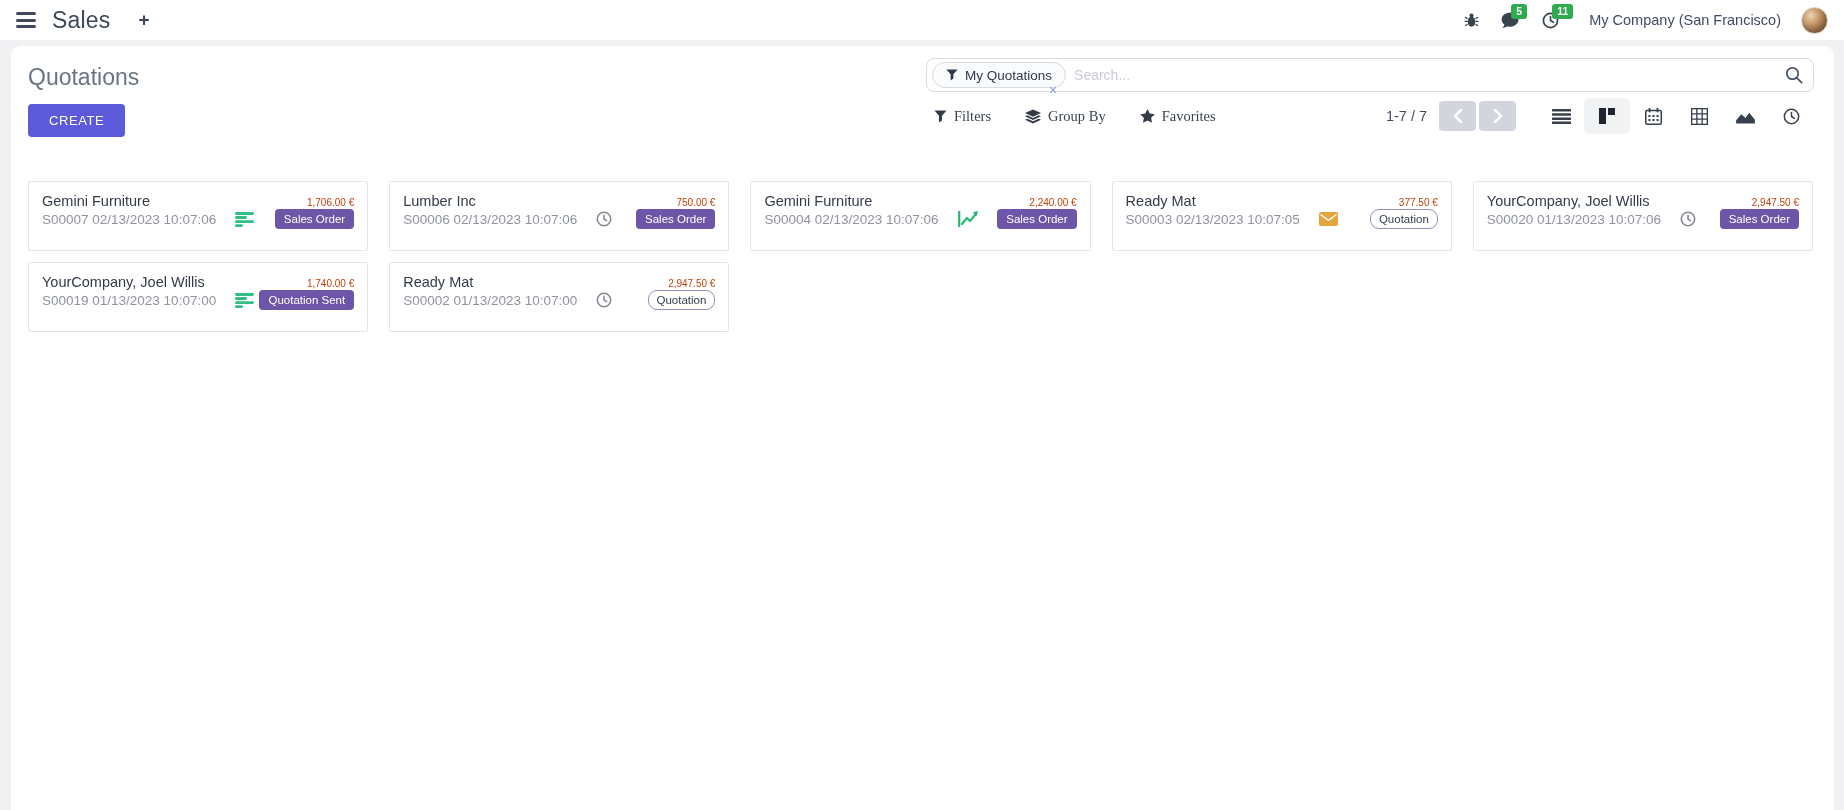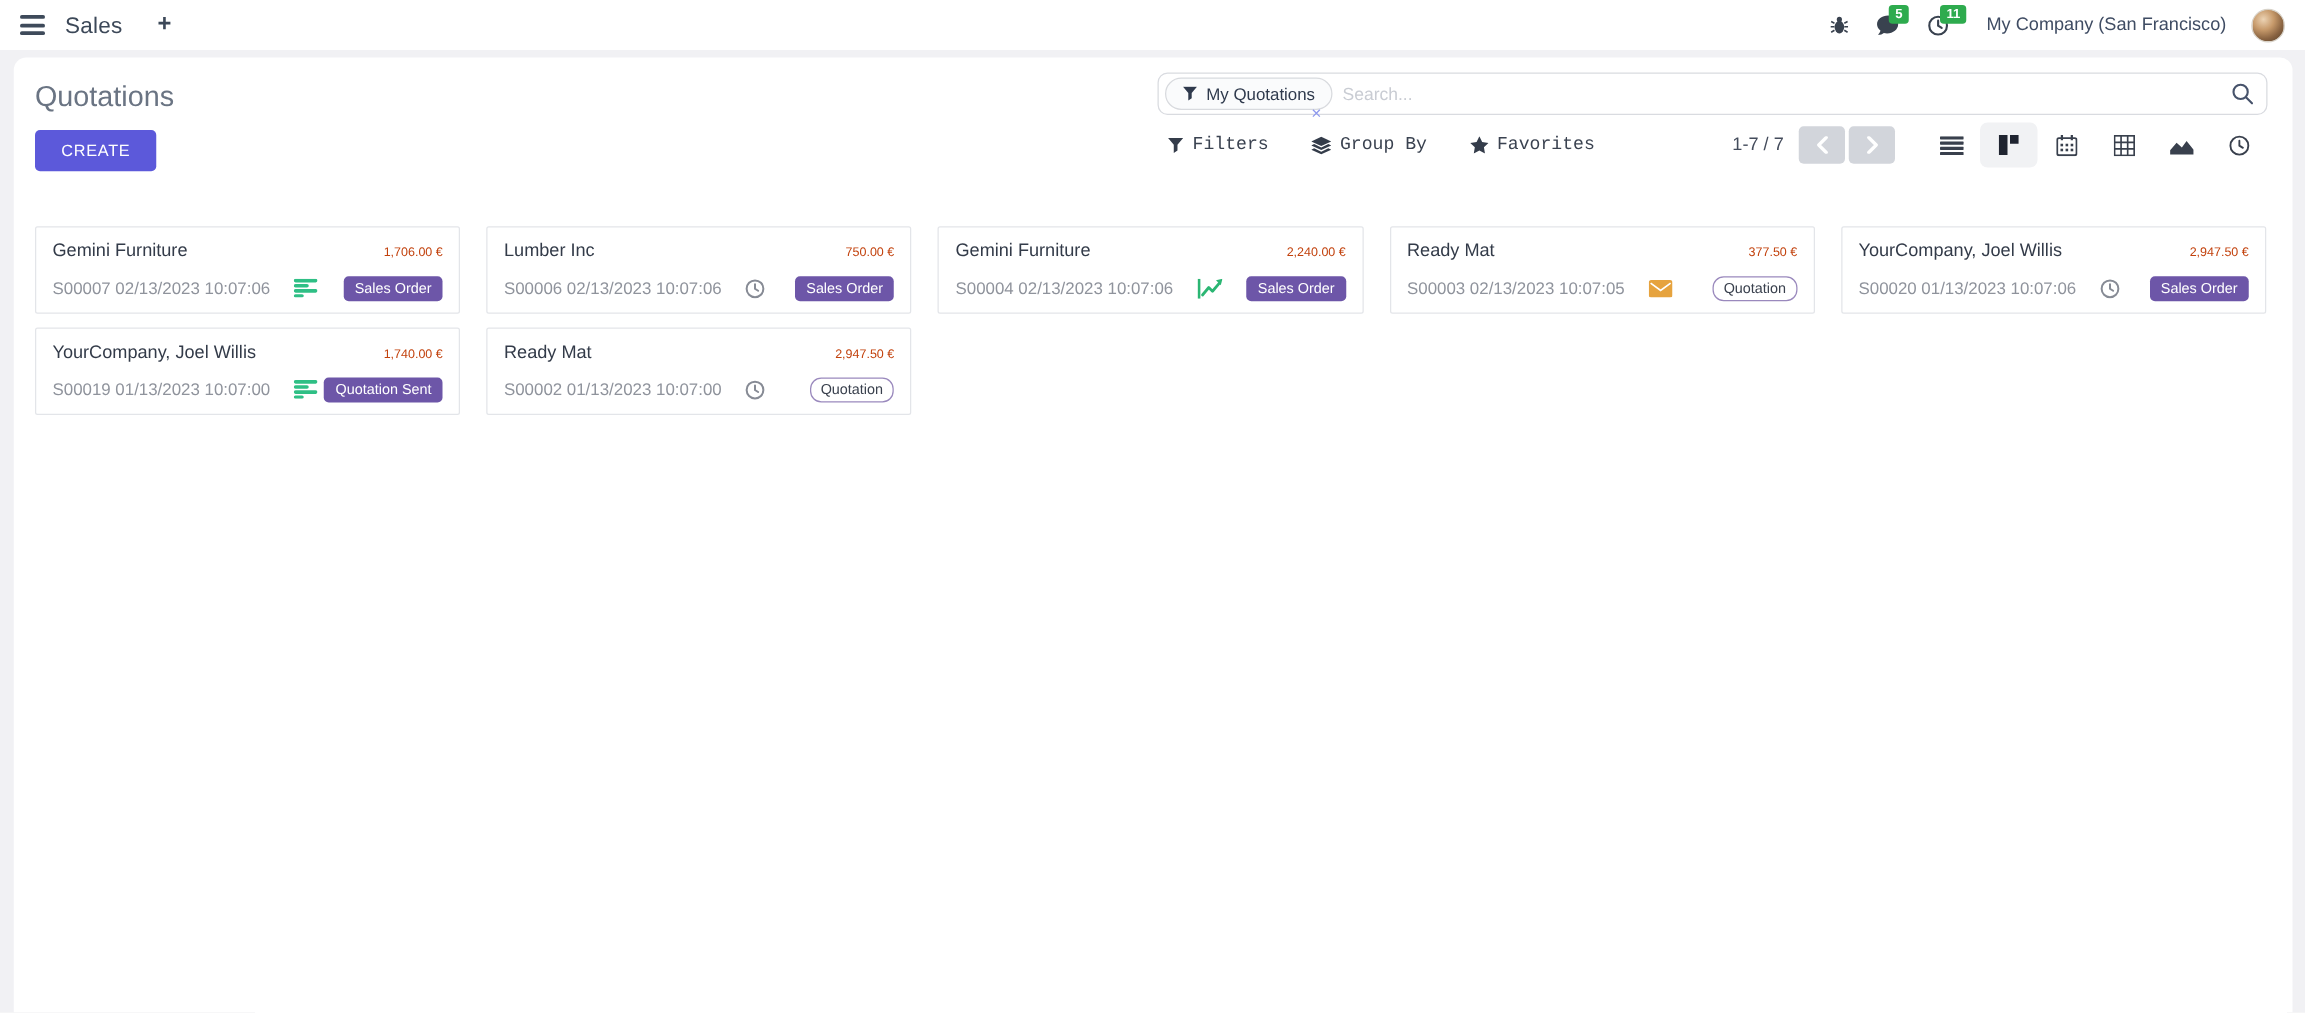--- a/index.html
+++ b/index.html
@@ -5,21 +5,21 @@
   * { margin:0; padding:0; box-sizing:border-box; }
   html,body { width:1844px; height:810px; overflow:hidden; background:#f1f1f4;
     font-family:"Liberation Sans", sans-serif; }
 
   
   .topbar { height:40px; background:#fff; display:flex; align-items:center;
     justify-content:space-between; padding:0 16px 0 14px; }
   .topbar-left { display:flex; align-items:center; gap:14px; }
   .burger { display:flex; flex-direction:column; gap:3.5px; cursor:pointer; padding:2px; }
   .burger span { width:20px; height:3px; background:#3e4a5a; border-radius:1.5px; }
-  .app-name { font-size:18px; color:#3c4858; letter-spacing:.2px; cursor:pointer; }
+  .app-name { font-size:23px; color:#3c4858; letter-spacing:.2px; cursor:pointer; }
   .add-tab { font-size:19px; font-weight:bold; color:#3c4858; margin-left:14px; cursor:pointer; }
   .topbar-right { display:flex; align-items:center; gap:10px; }
   .sys-icon { position:relative; padding:4px 6px; cursor:pointer; display:flex; align-items:center; }
   .count-badge { position:absolute; top:-4px; left:16px; background:#2eab4e; color:#fff;
     font-size:10.5px; font-weight:bold; padding:1.5px 5px; border-radius:3px; line-height:1.2; }
   .company-name { font-size:14.5px; color:#3f4c63; margin:0 10px 0 14px; cursor:pointer; }
   .avatar { width:27px; height:27px; border-radius:50%; cursor:pointer;
     background:radial-gradient(circle at 35% 30%, #ecd3b4 0%, #c79a6b 35%, #8a6442 65%, #503a26 100%);
     border:1px solid #d8d2c8; }
 
@@ -44,36 +44,36 @@
     line-height:1; cursor:pointer; }
   .search-input { flex:1; border:none; outline:none; font-size:14px; color:#333;
     margin-left:8px; font-family:"Liberation Sans", sans-serif; }
   .search-input::placeholder { color:#c9ccd3; }
   .search-glass { cursor:pointer; display:flex; }
 
   .control-row { display:flex; align-items:center; justify-content:space-between;
     margin-top:9px; height:30px; }
   .dropdown-group { display:flex; align-items:center; gap:34px; padding-left:8px; }
   .dd-btn { display:flex; align-items:center; gap:7px; font-size:14.5px; color:#3a4250;
-    cursor:pointer; background:none; border:none; font-family:Liberation Mono, monospace; }
+    cursor:pointer; background:none; border:none; font-family:Liberation Serif, serif; }
   .right-tools { display:flex; align-items:center; }
   .pager-value { font-size:14.5px; color:#444c5c; margin-right:12px; cursor:pointer; }
   .pager-btn { width:37px; height:30px; border:none; border-radius:4px; background:#d2d5db;
     cursor:pointer; display:inline-flex; align-items:center; justify-content:center; }
   .pager-btn + .pager-btn { margin-left:3px; }
   .views { display:flex; align-items:center; margin-left:22px; }
   .view-btn { width:46px; height:36px; display:flex; align-items:center; justify-content:center;
     cursor:pointer; border-radius:6px; }
   .view-btn.active { background:#f1f2f4; }
 
   
   .kanban { padding:44px 21px 0 17px; display:grid; grid-template-columns:repeat(5,1fr);
     column-gap:21px; row-gap:11px; }
   .card { background:#fff; border:1px solid #e3e5e9; border-radius:2px; height:70px;
-    padding:11px 13px 9px; display:flex; flex-direction:column; justify-content:space-between;
+    padding:11px 13px 9px; display:flex; flex-direction:column; justify-content:flex-start;
     cursor:pointer; }
   .card-top { display:flex; justify-content:space-between; align-items:baseline; }
   .card-name { font-size:14.5px; color:#333b49; }
   .card-amount { font-size:10px; color:#c2410c; }
   .card-bottom { display:flex; justify-content:space-between; align-items:center; }
   .card-sub { display:flex; align-items:center; gap:19px; }
   .card-ref { font-size:13.5px; color:#8f939c; }
   .act-icon { display:flex; align-items:center; cursor:pointer; }
   .badge { font-size:11.5px; border-radius:4px; padding:3px 9px; line-height:1.25; white-space:nowrap; }
   .badge.filled { background:#6d56a8; color:#fff; }

